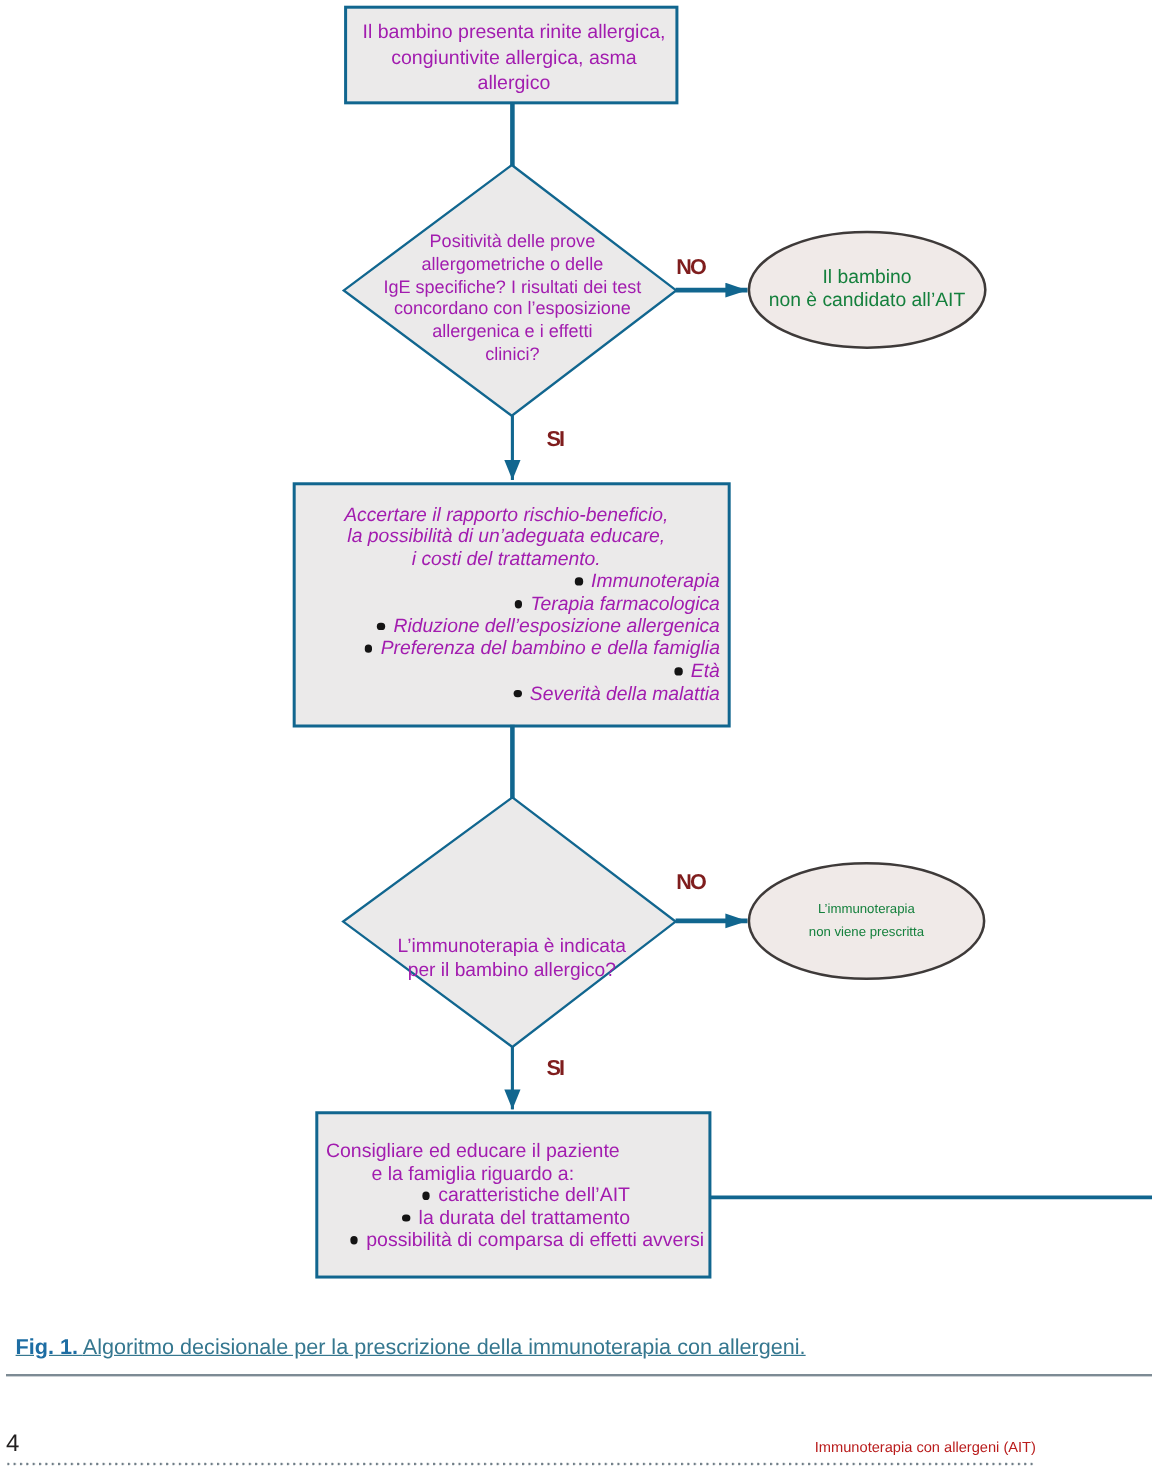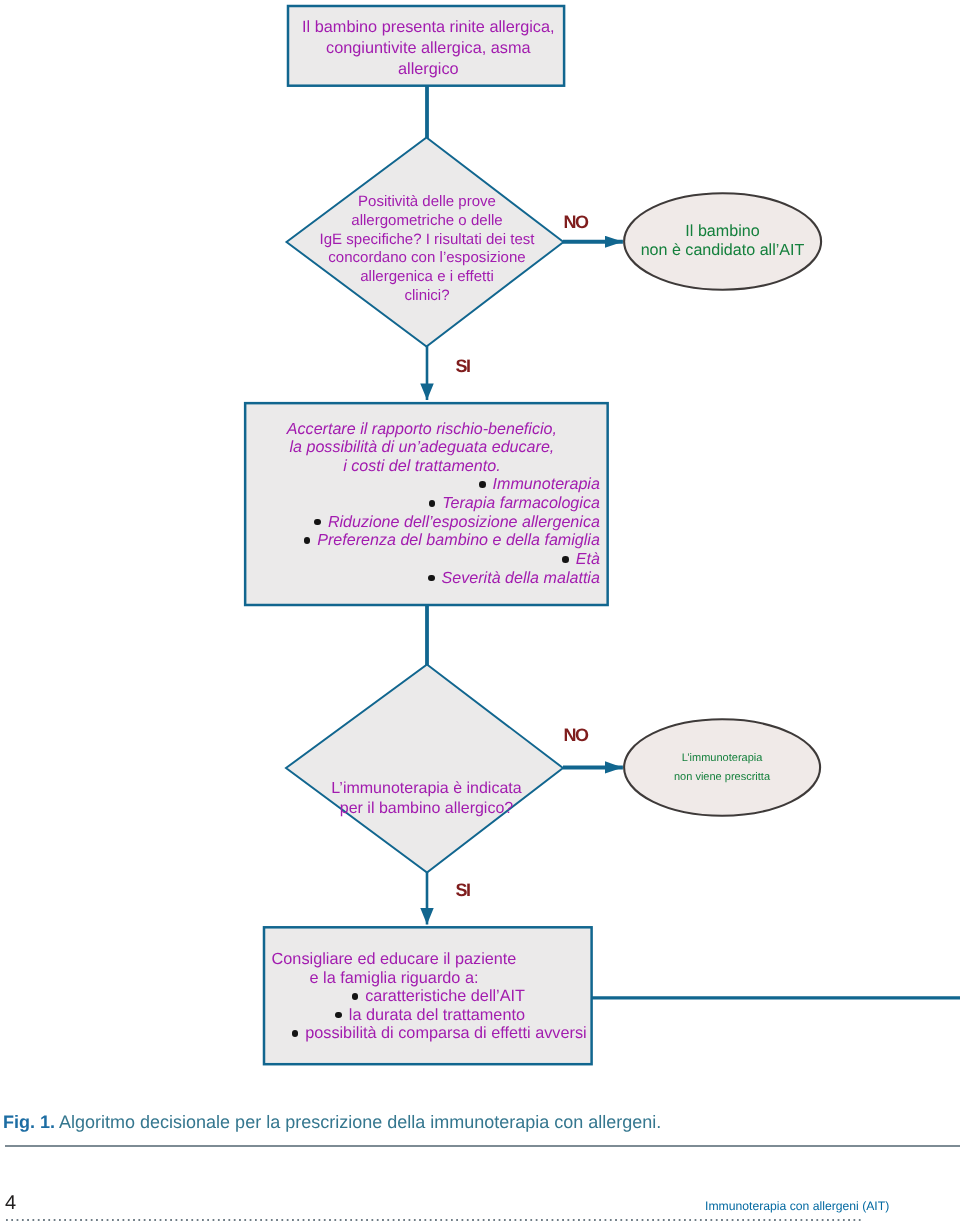--- a/index.html
+++ b/index.html
@@ -17,21 +17,21 @@
   .flag{position:absolute;color:#7f1d1d;font-weight:bold;font-size:18px;letter-spacing:-1.6px;}
   .bullets{text-align:right;}
   .bullets .bl{white-space:nowrap;}
   .bullets .dot{display:inline-block;width:14px;position:relative;}
   .bullets .dot::before{content:"";position:absolute;left:0.5px;top:50%;margin-top:-8px;width:6.6px;height:6.6px;border-radius:50%;background:#141414;}
   .caption{position:absolute;color:#35778f;font-size:18px;white-space:nowrap;}
   .caption b{color:#1d6da3;}
   
   .pageno{position:absolute;color:#221f1f;font-size:20px;}
   .dotrule{position:absolute;background-image:radial-gradient(circle at 1px 1px, #6f7d86 0.95px, transparent 1.1px);background-size:5.3px 2px;background-repeat:repeat-x;}
-  .footer-note{position:absolute;color:#0369a1;font-size:12.2px;white-space:nowrap;margin-left:26px;}
+  .footer-note{position:absolute;color:#b91c1c;font-size:12.2px;white-space:nowrap;}
   .rule{position:absolute;background:#7d8b94;}
 </style>
 </head>
 <body>
 
 <div id="stage">
 
   <svg class="layer" viewBox="0 0 960 1226">
     <defs>
       <marker id="ah" markerWidth="20" markerHeight="14" refX="18.4" refY="6.2" orient="auto" markerUnits="userSpaceOnUse">
@@ -123,21 +123,21 @@
       <div class="bl"><span class="dot"></span><span>la durata del trattamento</span></div>
       <div class="bl"><span class="dot"></span><span>possibilità di comparsa di effetti avversi</span></div>
     </div>
   </div>
 
   <div class="flag" style="left:563.5px;top:211.5px;">NO</div>
   <div class="flag" style="left:455.5px;top:355.5px;">SI</div>
   <div class="flag" style="left:563.5px;top:725px;">NO</div>
   <div class="flag" style="left:455.5px;top:880px;">SI</div>
 
-  <div class="caption" style="left:3px;top:1112px;">
+  <div class="caption" style="left:13px;top:1112px;text-decoration:underline;">
     <b>Fig. 1.</b>
     <span>Algoritmo decisionale per la prescrizione della immunoterapia con allergeni.</span>
   </div>
 
   <div class="rule" style="left:5.4px;top:1144.8px;width:955px;height:1.9px;"></div>
 
   <div class="pageno" style="left:5px;top:1192px;">4</div>
   <div class="footer-note" style="left:679px;top:1199px;">Immunoterapia con allergeni (AIT)</div>
   <div class="dotrule" style="left:6px;top:1218.8px;width:855px;height:2px;"></div>
 

